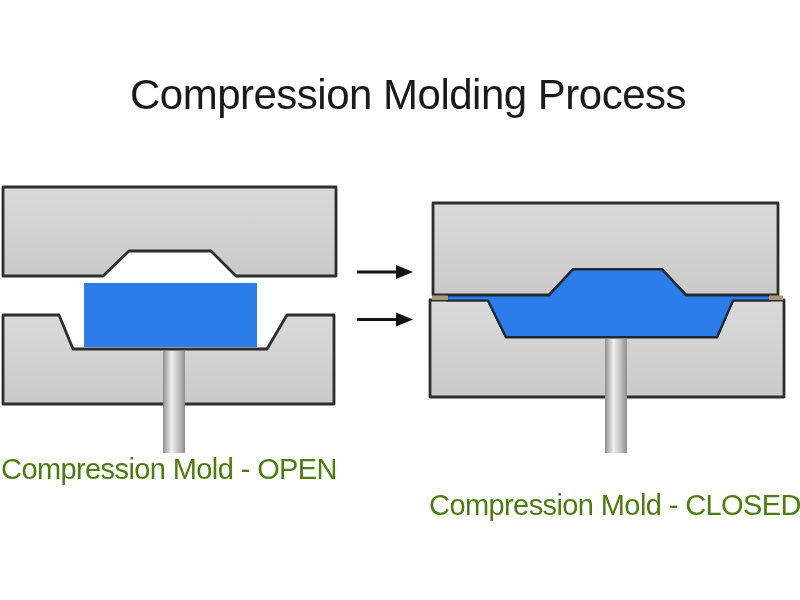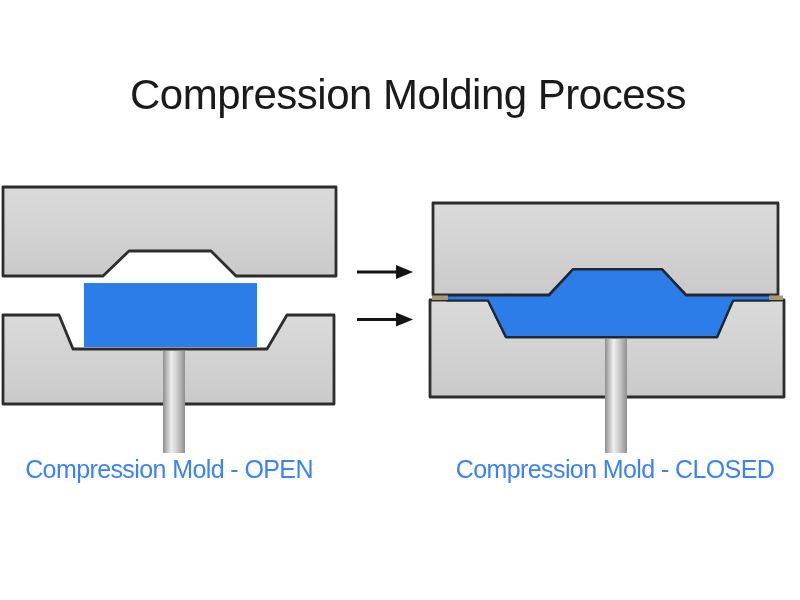--- a/index.html
+++ b/index.html
@@ -13,26 +13,26 @@
     text-align:center;
     font-size:42px;line-height:46px;font-weight:400;
     color:#1a1a1a;letter-spacing:-0.5px;
     transform:translateX(8px);
     white-space:nowrap;
   }
   .diagram-svg{position:absolute;left:0;top:0;width:800px;height:600px;}
   .mold-label{
     position:absolute;top:454px;
     transform:translateX(-50%);
-    font-size:25px;line-height:30px;font-weight:400;
-    color:#3b82f6;letter-spacing:-0.6px;
+    font-size:29px;line-height:30px;font-weight:400;
+    color:#4d7c0f;letter-spacing:-0.6px;
     white-space:nowrap;
   }
   .mold-label.open{left:169px;}
-  .mold-label.closed{left:615px;}
+  .mold-label.closed{left:615px;margin-top:36px;}
 </style>
 </head>
 <body>
 
 <div class="title">Compression Molding Process</div>
 
 <svg class="diagram-svg" viewBox="0 0 800 600" xmlns="http://www.w3.org/2000/svg">
   <defs>
     <linearGradient id="plateGrad" x1="0" y1="0" x2="0" y2="1">
       <stop offset="0" stop-color="#dadada"></stop>

